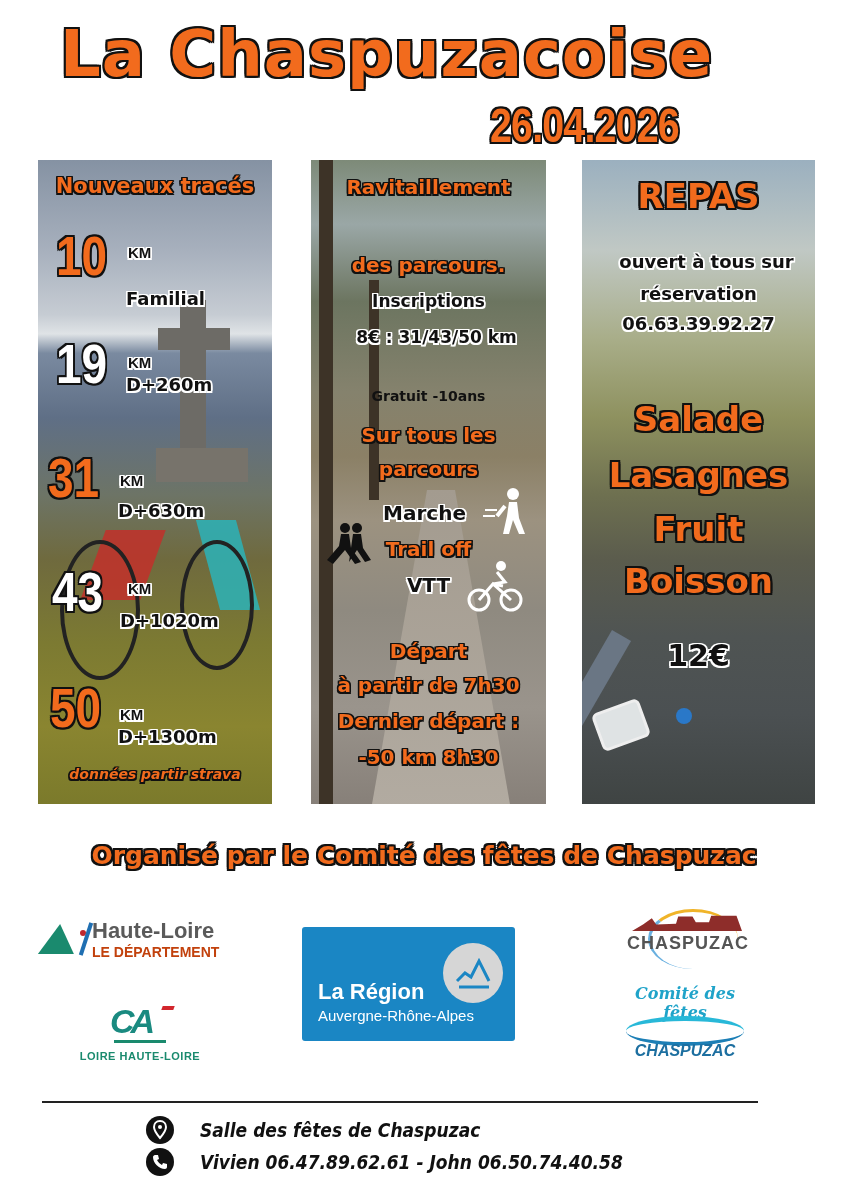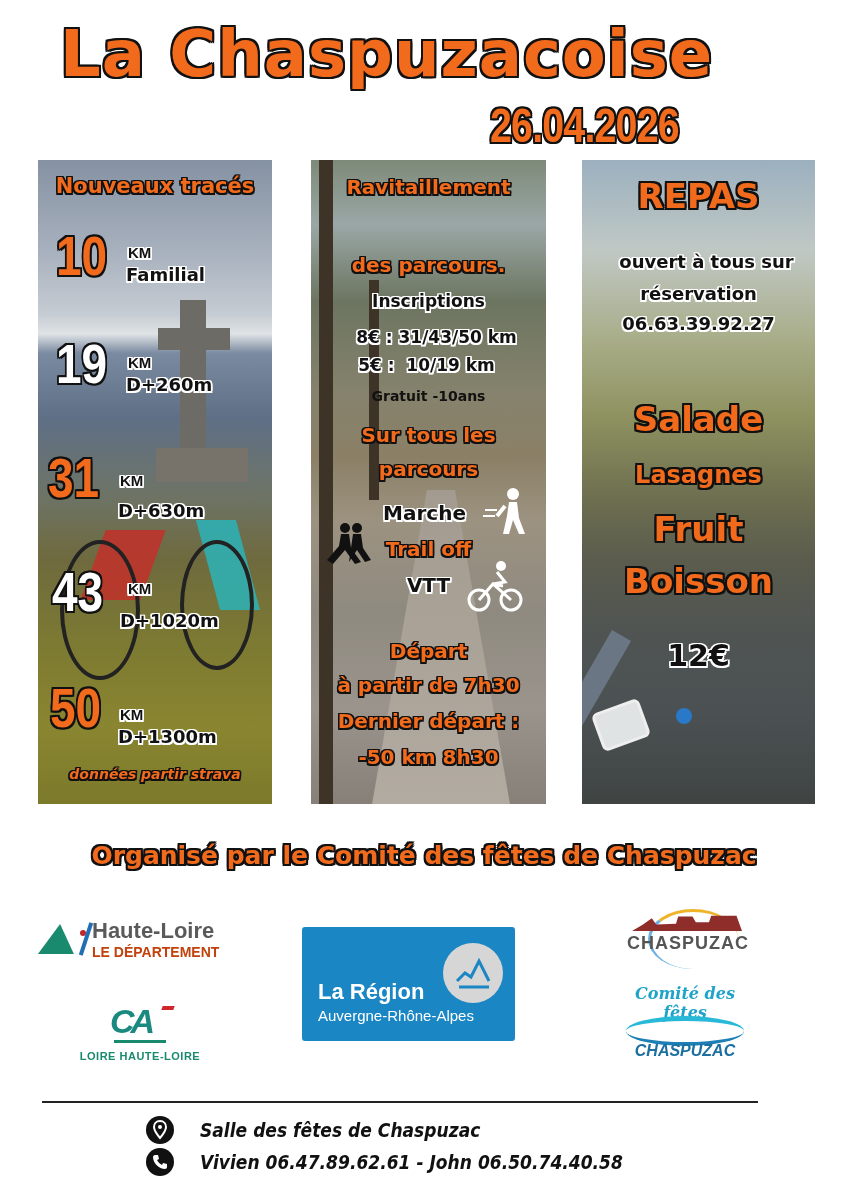--- a/index.html
+++ b/index.html
@@ -152,21 +152,21 @@
   <div class="cross-base"></div>
   <div class="bike-frame-red"></div>
   <div class="bike-frame-teal"></div>
   <div class="bike b1"></div>
   <div class="bike b2"></div>
 
   <div class="lp-head outline-orange-thin">Nouveaux tracés</div>
 
   <div class="dist outline-orange" style="left:18px; top:68px;">10</div>
   <div class="km outline-black" style="left:90px; top:84px;">KM</div>
-  <div class="sub outline-black" style="left:88px; top:104px;">Familial</div>
+  <div class="sub outline-black" style="left:88px; top:128px;">Familial</div>
 
   <div class="dist outline-white" style="left:18px; top:176px;">19</div>
   <div class="km outline-black" style="left:90px; top:194px;">KM</div>
   <div class="sub outline-black" style="left:88px; top:214px;">D+260m</div>
 
   <div class="dist outline-orange" style="left:10px; top:290px;">31</div>
   <div class="km outline-black" style="left:82px; top:312px;">KM</div>
   <div class="sub outline-black" style="left:80px; top:340px;">D+630m</div>
 
   <div class="dist outline-white" style="left:14px; top:404px;">43</div>
@@ -183,21 +183,20 @@
 <div class="panel panel-mid">
   <div class="tree" style="left:8px; top:0; width:14px; height:644px;"></div>
   <div class="tree" style="left:58px; top:120px; width:10px; height:220px;"></div>
   <div class="trail"></div>
 
   <div class="mp mp-big outline-orange-thin" style="top:14px;">Ravitaillement</div>
   <div class="mp mp-big outline-orange-thin" style="top:92px;">des parcours.</div>
 
   <div class="mp mp-med outline-black" style="top:130px;">Inscriptions</div>
   <div class="mp mp-med outline-black" style="top:166px; padding-left:16px;">8€ : 31/43/50 km</div>
-  <div class="mp mp-med outline-black" style="top:194px; padding-right:4px; white-space:pre;">5€ :  10/19 km</div>
   <div class="mp mp-small" style="top:226px;">Gratuit -10ans</div>
 
   <div class="mp mp-big outline-orange-thin" style="top:262px;">Sur tous les</div>
   <div class="mp mp-big outline-orange-thin" style="top:296px;">parcours</div>
 
   <div class="mp mp-big outline-black" style="top:340px; padding-right:8px;">Marche</div>
   <div class="mp mp-big outline-orange-thin" style="top:376px;">Trail off</div>
   <div class="mp mp-big outline-black" style="top:412px;">VTT</div>
 
   <svg class="act-icon" style="left:172px; top:326px;" width="50" height="52" viewBox="0 0 50 52">
@@ -230,21 +229,21 @@
   <div class="handlebar"></div>
   <div class="gps"></div>
   <div class="knob"></div>
 
   <div class="rp outline-orange" style="top:16px; font-size:34px; line-height:40px;">REPAS</div>
   <div class="rp outline-black" style="top:90px; font-size:18px; line-height:24px;padding-left:16px;">ouvert à tous sur</div>
   <div class="rp outline-black" style="top:122px; font-size:18px; line-height:24px;">réservation</div>
   <div class="rp outline-black" style="top:152px; font-size:18px; line-height:24px;">06.63.39.92.27</div>
 
   <div class="rp outline-orange" style="top:238px; font-size:34px; line-height:42px;">Salade</div>
-  <div class="rp outline-orange" style="top:294px; font-size:24px; line-height:42px;">Lasagnes</div>
+  <div class="rp outline-orange" style="top:294px; font-size:34px; line-height:42px;">Lasagnes</div>
   <div class="rp outline-orange" style="top:348px; font-size:34px; line-height:42px;">Fruit</div>
   <div class="rp outline-orange" style="top:400px; font-size:34px; line-height:42px;">Boisson</div>
 
   <div class="rp outline-black" style="top:478px; font-size:30px; line-height:36px;">12€</div>
 </div>
 
 <div class="organiser outline-orange">Organisé par le Comité des fêtes de Chaspuzac</div>
 
 <div class="logo-hl">
   <div class="hl-tri"></div>

